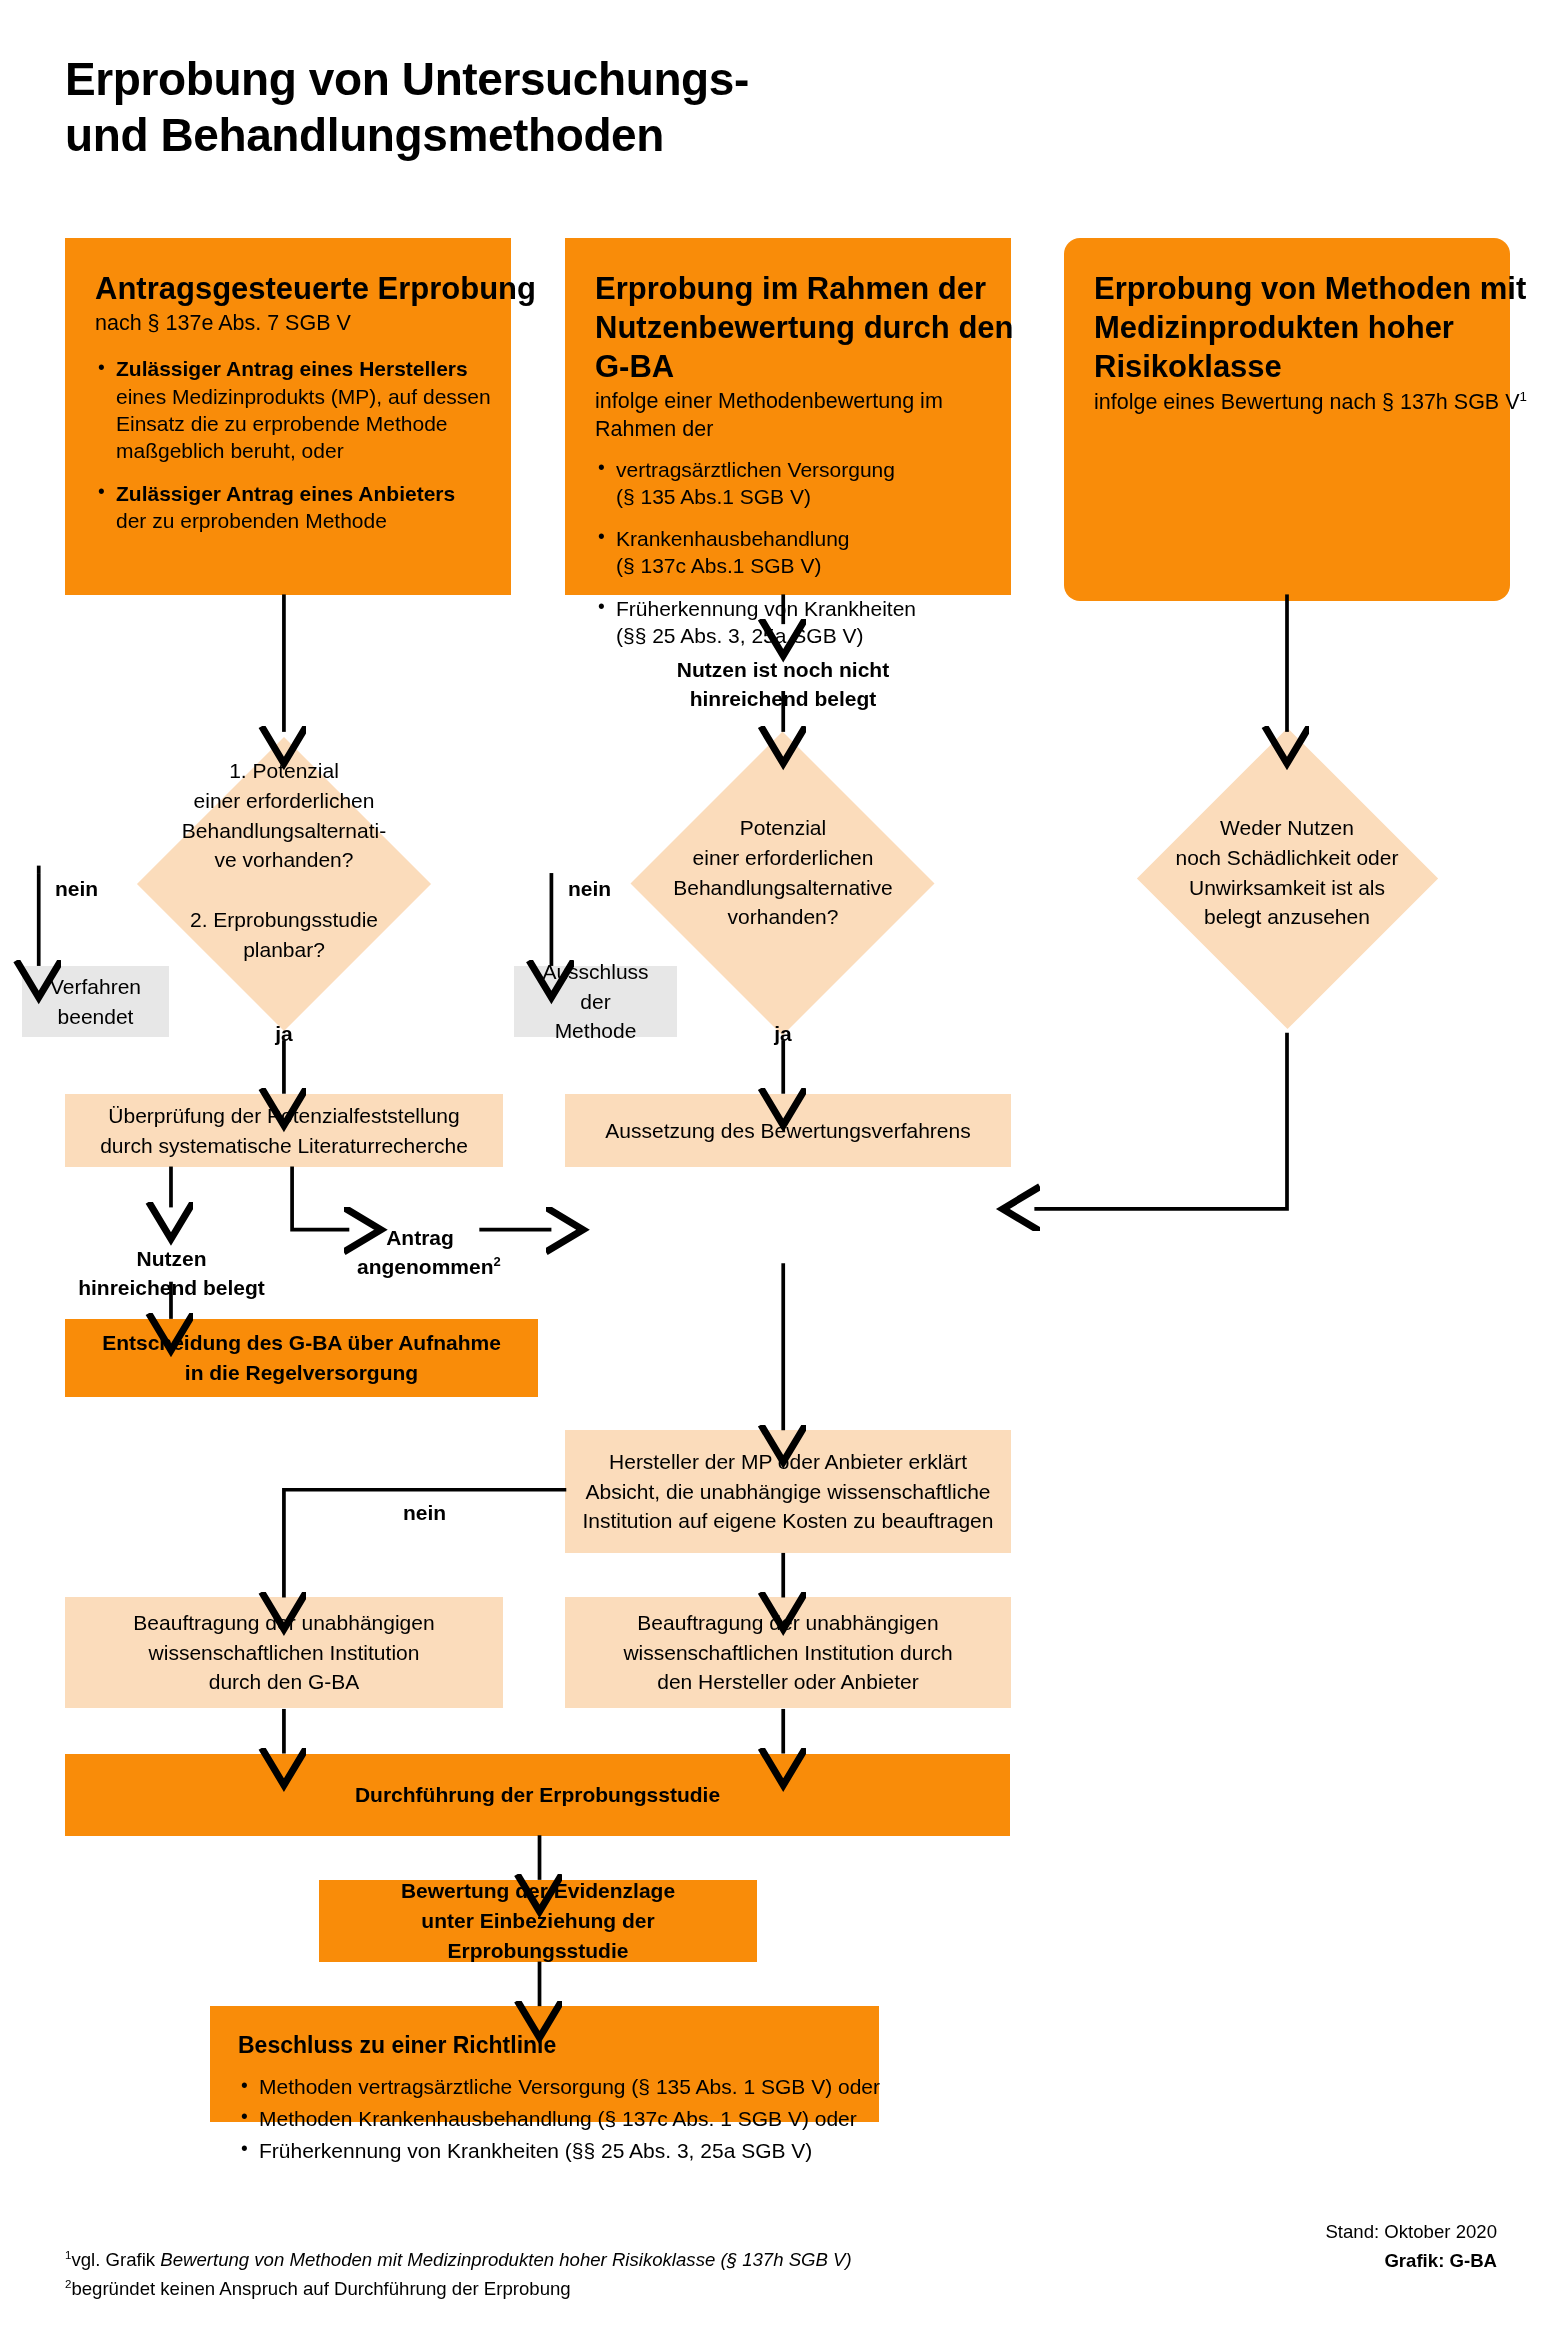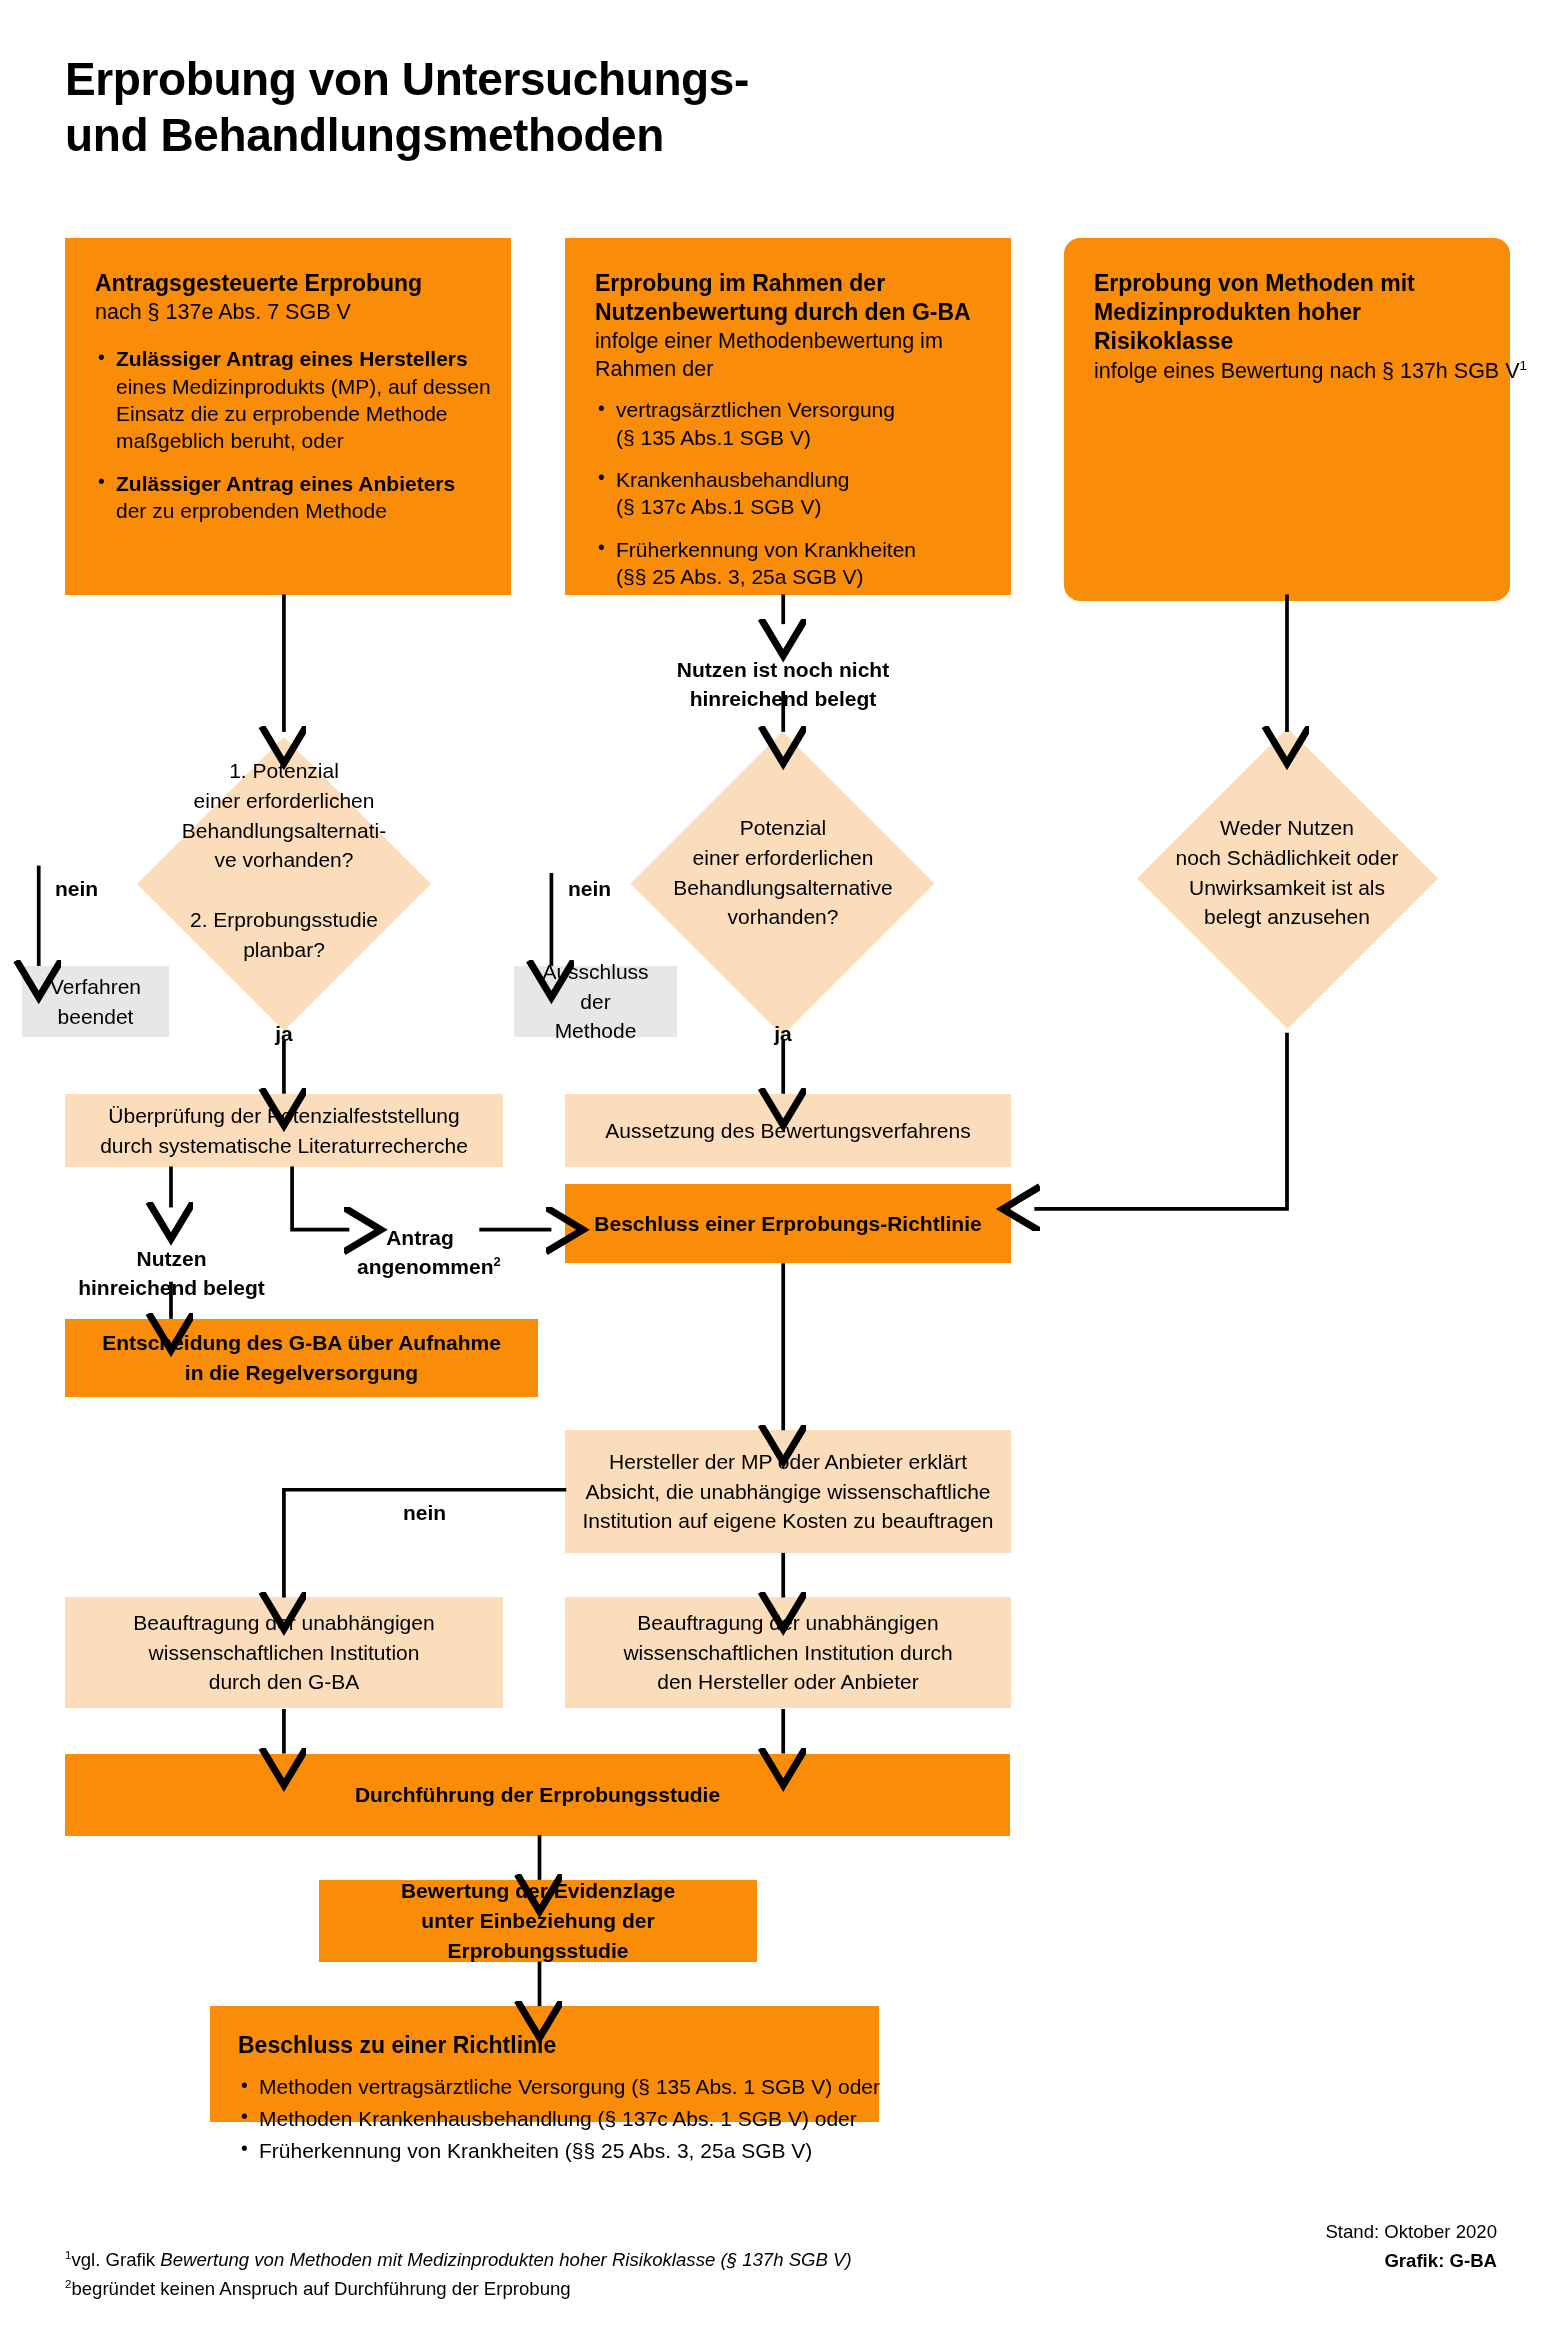--- a/index.html
+++ b/index.html
@@ -33,21 +33,21 @@
 
   .box-inner{
     width:100%; height:100%;
     display:flex; flex-direction:column;
     justify-content:center;
   }
   .box-inner.top{ justify-content:flex-start; }
 
   .head-box{ padding:31px 30px 0 30px; }
   .head-title{
-    font-size:23px; font-weight:700; line-height:1.26;
+    font-size:31px; font-weight:700; line-height:1.26;
     white-space:pre-line;
   }
   .head-sub{
     font-size:21.5px; font-weight:400; line-height:1.3;
     white-space:pre-line;
     margin-top:1.5px;
   }
   .ul{ list-style:none; margin:18px 0 0 0; padding:0; }
   .ul li{
     position:relative;
@@ -276,25 +276,20 @@
 durch systematische Literaturrecherche</div>
       </div>
   </div>
 
   <div class="box peach" style="left:565px;top:1094px;width:446px;height:73px;">
     <div class="box-inner">
         <div class="clabel">Aussetzung des Bewertungsverfahrens</div>
       </div>
   </div>
 
-  <div class="box orange" style="left:565px;top:1184px;width:446px;height:79px;">
-    <div class="box-inner">
-        <div class="clabel bold">Beschluss einer Erprobungs-Richtlinie</div>
-      </div>
-  </div>
 
   <div class="flabel bold" style="left:357px;top:1198px;width:126px;"><span>Antrag
 angenommen</span><span class="sup">2</span></div>
 
   <div class="flabel bold" style="left:45px;top:1219px;width:253px;">Nutzen
 hinreichend belegt</div>
 
   <div class="box orange" style="left:65px;top:1319px;width:473px;height:78px;">
     <div class="box-inner">
         <div class="clabel bold">Entscheidung des G-BA über Aufnahme

